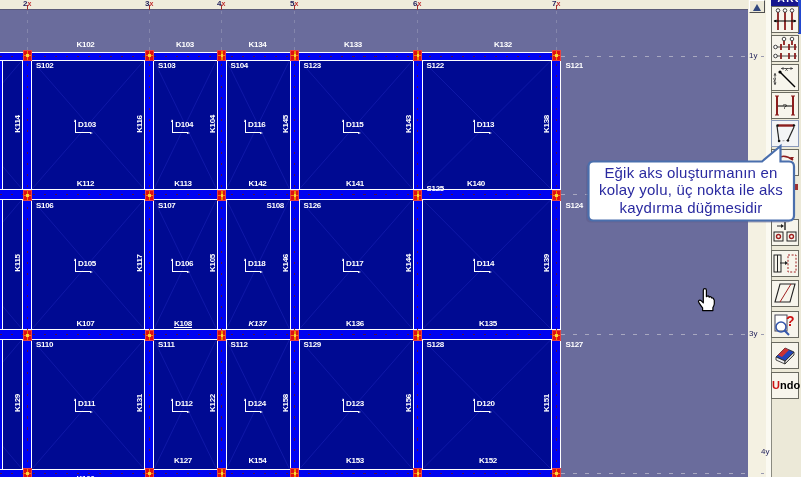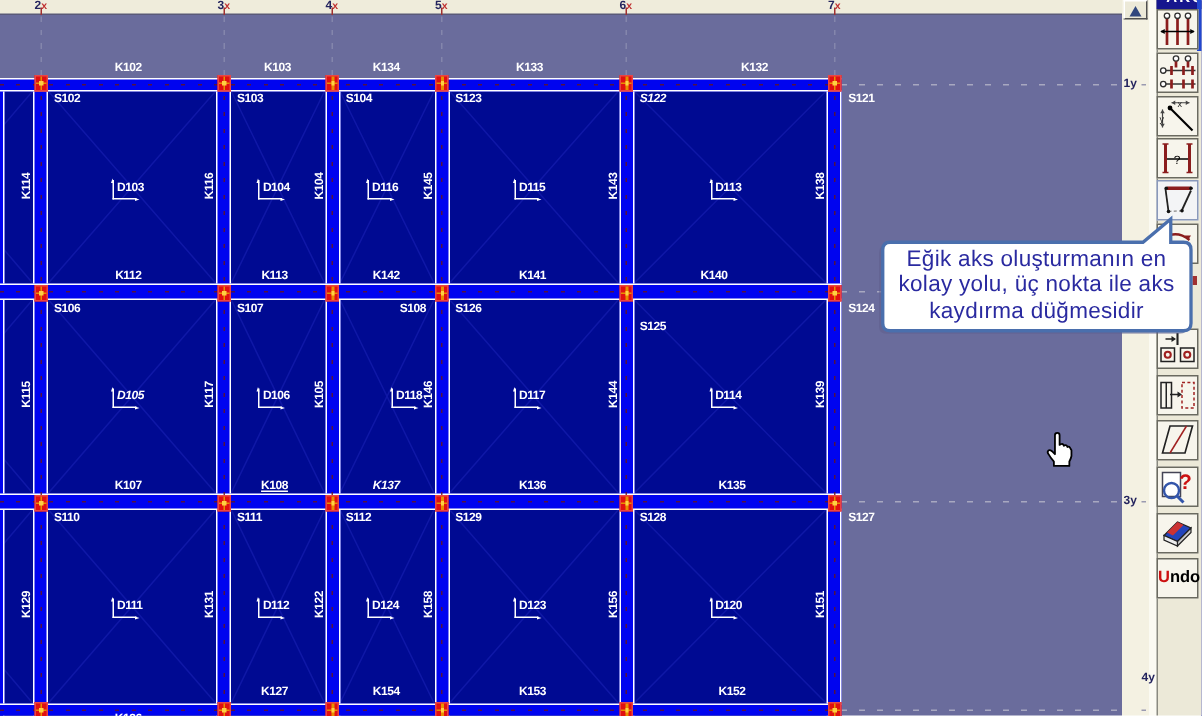--- a/index.html
+++ b/index.html
@@ -32,21 +32,21 @@
     background:repeating-linear-gradient(180deg,#8486ac 0 3.5px,transparent 3.5px 9px);}
   .hdash{position:absolute;height:1px;
     background:repeating-linear-gradient(90deg,#a8a8c0 0 4px,transparent 4px 12px);}
   .rdashv{position:absolute;top:53px;height:424px;width:1px;
     background:repeating-linear-gradient(180deg,#621424 0 2.5px,transparent 2.5px 11px);opacity:.85;}
   .rdashh{position:absolute;left:0;width:561px;height:1px;
     background:repeating-linear-gradient(90deg,#621424 0 2.5px,transparent 2.5px 11px);opacity:.85;}
   .rulx{position:absolute;top:0px;font-size:8px;font-weight:bold;
     color:#24245e;line-height:8px;}
   .rulx em{font-style:normal;color:#c03030;font-size:7px;}
-  .ylbl{position:absolute;font-size:8px;font-weight:bold;color:#24245e;
+  .ylbl{position:absolute;font-size:8px;font-weight:normal;color:#24245e;
     line-height:8px;z-index:3;}
   .tbtn{position:absolute;left:771px;width:28px;height:27px;background:#f7f5ec;
     border:1px solid #6a6a60;box-sizing:border-box;}
 </style>
 </head>
 <body>
 
 <div class="abs" style="left:0;top:0;width:748px;height:477px;background:#6a6c9c;"></div>
 
 <div class="abs" style="left:0;top:0;width:748px;height:10px;background:#efecdb;border-bottom:1px solid #5a5a78;box-sizing:border-box;"></div>
@@ -260,27 +260,27 @@
 <div class="colsq" style="left:551.5px;top:467.5px;">
     <i class="h"></i>
     <i class="v"></i>
     <i class="c"></i>
   </div>
 
 <div class="lbl" style="left:36px;top:62px;">S102</div>
 <div class="lbl" style="left:158px;top:62px;">S103</div>
 <div class="lbl" style="left:230.5px;top:62px;">S104</div>
 <div class="lbl" style="left:303.5px;top:62px;">S123</div>
-<div class="lbl" style="left:426.5px;top:62px;font-style:italic;">S122</div>
+<div class="lbl" style="left:426.5px;top:62px;">S122</div>
 <div class="lbl" style="left:565.5px;top:62px;">S121</div>
 <div class="lbl" style="left:36px;top:201.5px;">S106</div>
 <div class="lbl" style="left:158px;top:201.5px;">S107</div>
 <div class="lbl" style="left:230.5px;top:201.5px;margin-left:36px;">S108</div>
 <div class="lbl" style="left:303.5px;top:201.5px;">S126</div>
-<div class="lbl" style="left:426.5px;top:214px;">S125</div>
+<div class="lbl" style="left:426.5px;top:185px;">S125</div>
 <div class="lbl" style="left:565.5px;top:201.5px;">S124</div>
 <div class="lbl" style="left:36px;top:340.5px;">S110</div>
 <div class="lbl" style="left:158px;top:340.5px;">S111</div>
 <div class="lbl" style="left:230.5px;top:340.5px;">S112</div>
 <div class="lbl" style="left:303.5px;top:340.5px;">S129</div>
 <div class="lbl" style="left:426.5px;top:340.5px;">S128</div>
 <div class="lbl" style="left:565.5px;top:340.5px;">S127</div>
 <div class="lbl" style="left:85.5px;top:41px;transform:translateX(-50%);">K102</div>
 <div class="lbl" style="left:185px;top:41px;transform:translateX(-50%);">K103</div>
 <div class="lbl" style="left:257.5px;top:41px;transform:translateX(-50%);">K134</div>
@@ -337,31 +337,31 @@
 <div class="dlbl" style="left:343px;top:119.75px;">
     <span class="au"></span>
     <b>D115</b>
     <span class="ar"></span>
   </div>
 <div class="dlbl" style="left:473.75px;top:119.75px;">
     <span class="au"></span>
     <b>D113</b>
     <span class="ar"></span>
   </div>
-<div class="dlbl" style="left:75px;top:259.25px;font-style:italic;">
+<div class="dlbl" style="left:75px;top:259.25px;">
     <span class="au"></span>
     <b>D105</b>
     <span class="ar"></span>
   </div>
 <div class="dlbl" style="left:172.25px;top:259.25px;">
     <span class="au"></span>
     <b>D106</b>
     <span class="ar"></span>
   </div>
-<div class="dlbl" style="left:245px;top:259.25px;margin-left:16px;">
+<div class="dlbl" style="left:245px;top:259.25px;">
     <span class="au"></span>
     <b>D118</b>
     <span class="ar"></span>
   </div>
 <div class="dlbl" style="left:343px;top:259.25px;">
     <span class="au"></span>
     <b>D117</b>
     <span class="ar"></span>
   </div>
 <div class="dlbl" style="left:473.75px;top:259.25px;">

